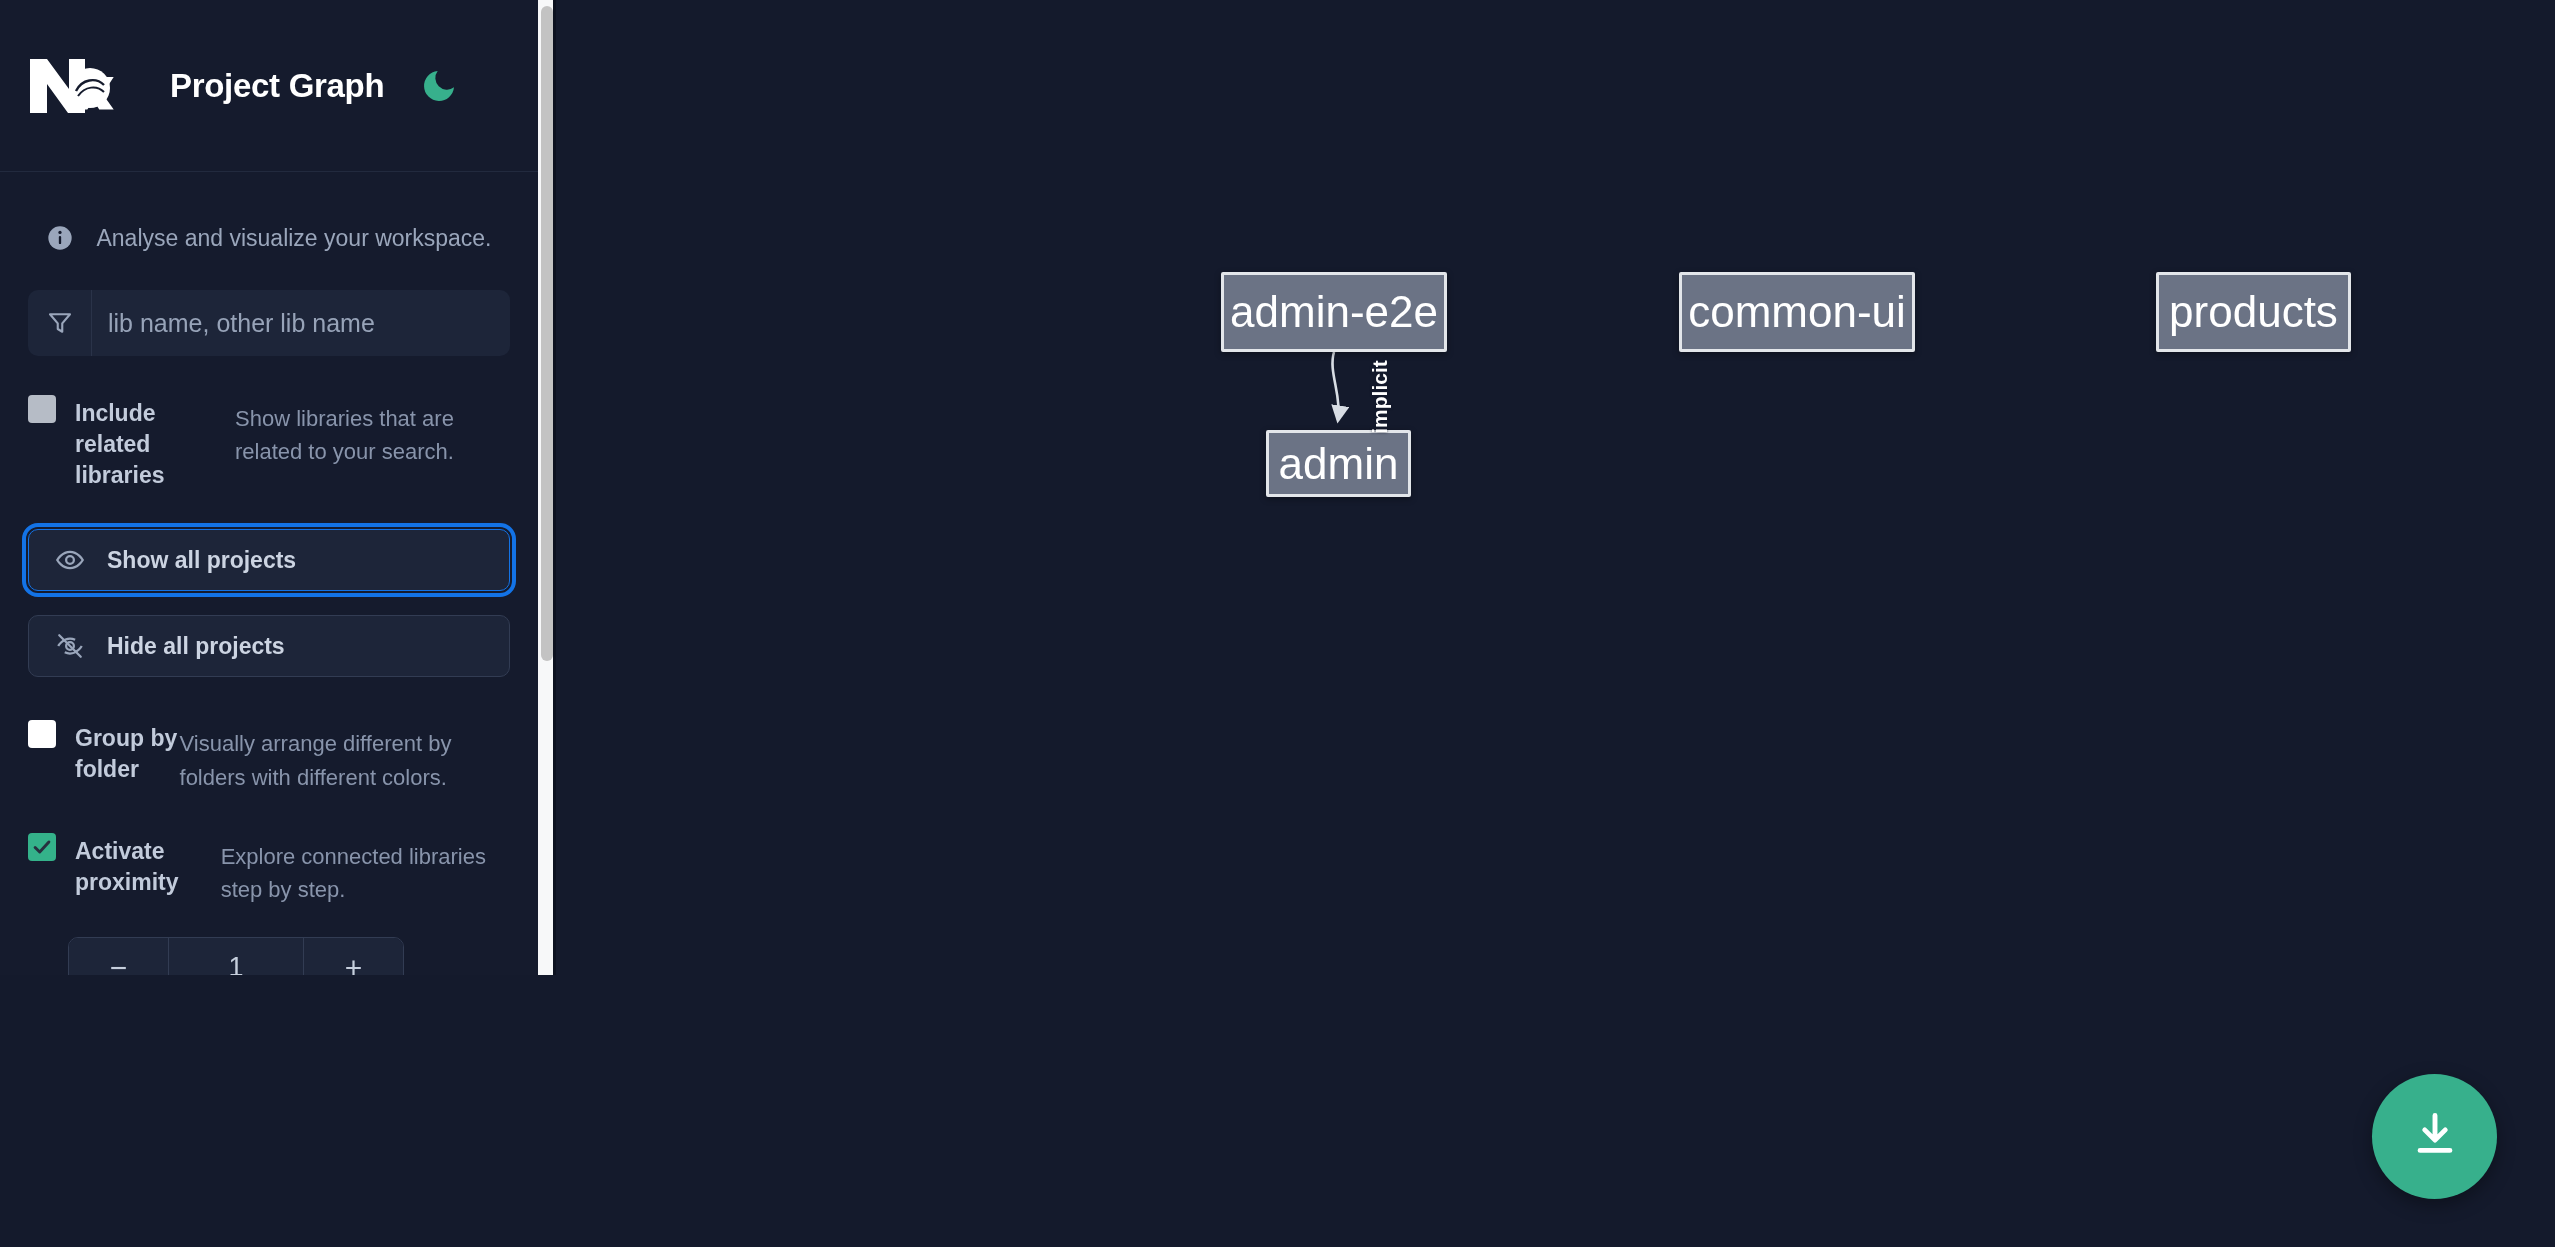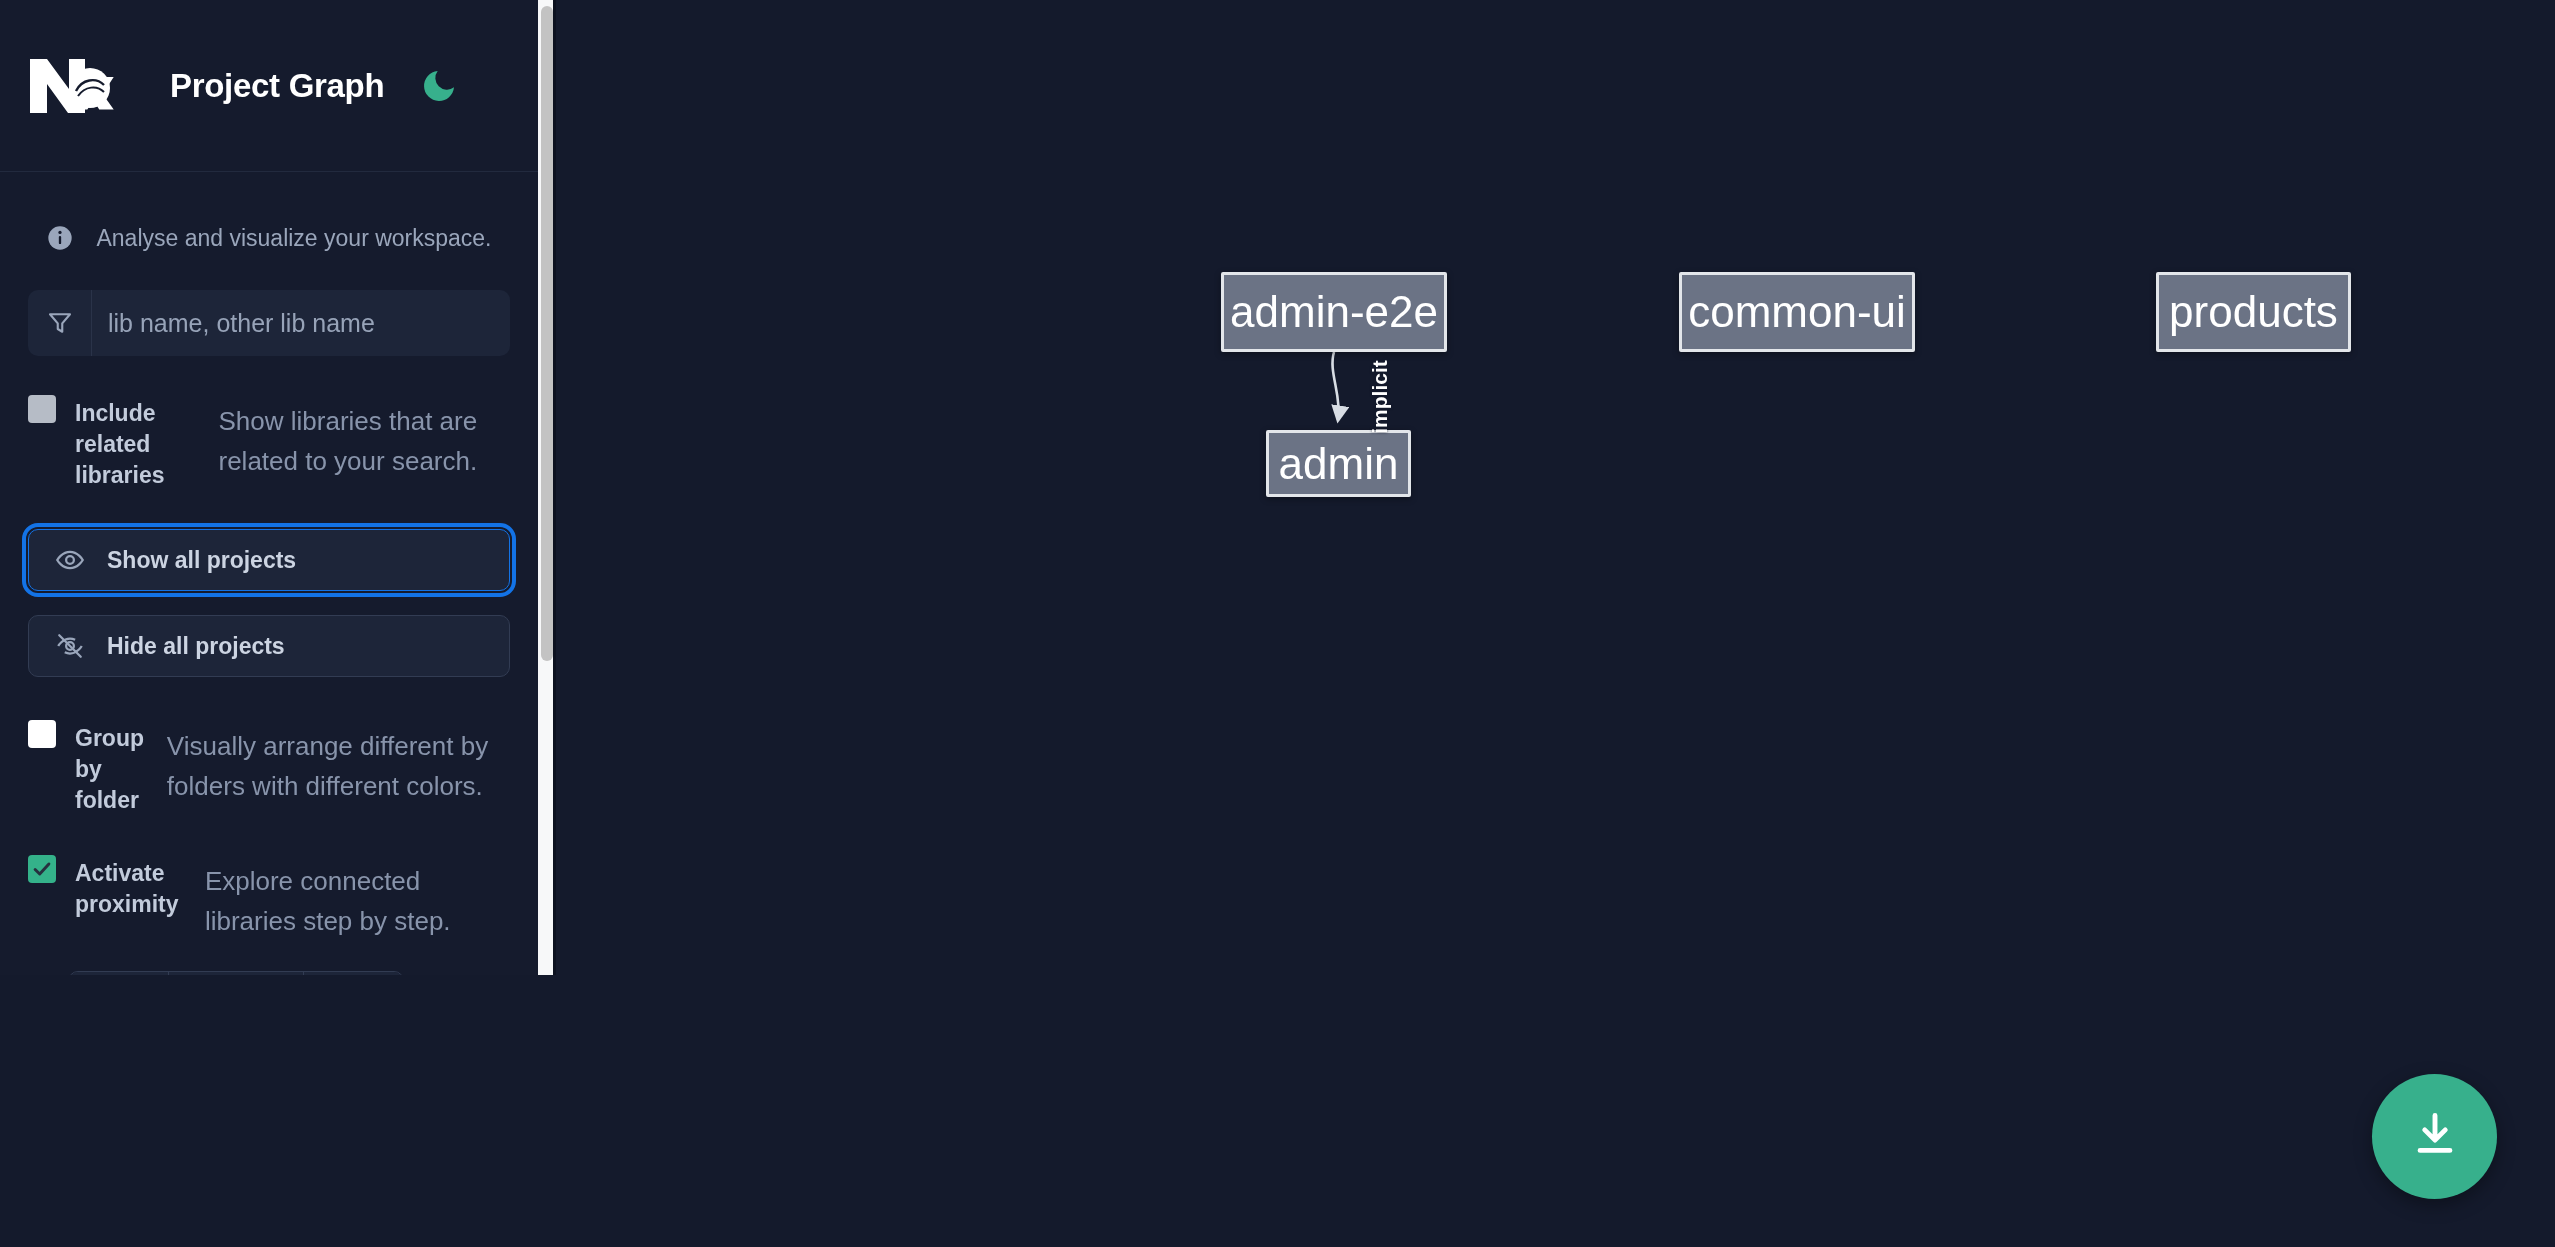--- a/index.html
+++ b/index.html
@@ -128,21 +128,21 @@
   .cbox.checked { background: #34b28a; }
   .cbox svg { display: block; }
   .opt-texts { display: flex; flex-direction: row; margin-top: 8px; }
   .opt-label {
     font-size: 23px;
     font-weight: 700;
     color: #c2cbdb;
     line-height: 1.35;
   }
   .opt-desc {
-    font-size: 26px;
+    font-size: 22px;
     color: #8894ab;
     line-height: 1.52;
     max-width: 452px;
     margin-top: 4px;
   }
 
   
   .btn-row { padding: 0 28px; }
   .big-btn {
     width: 100%;

